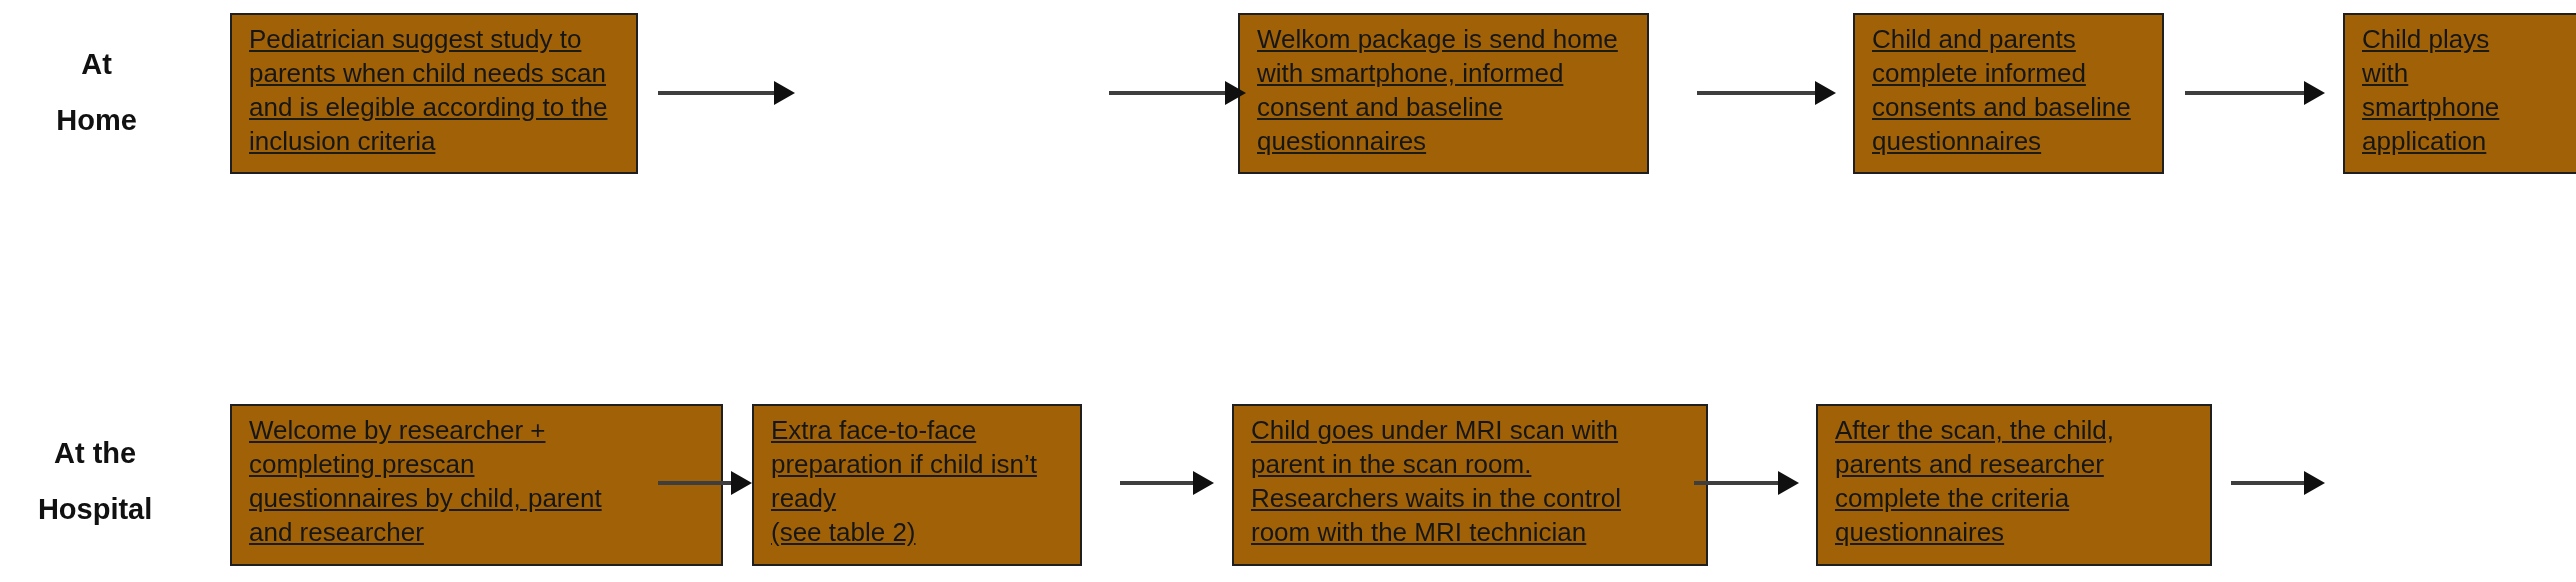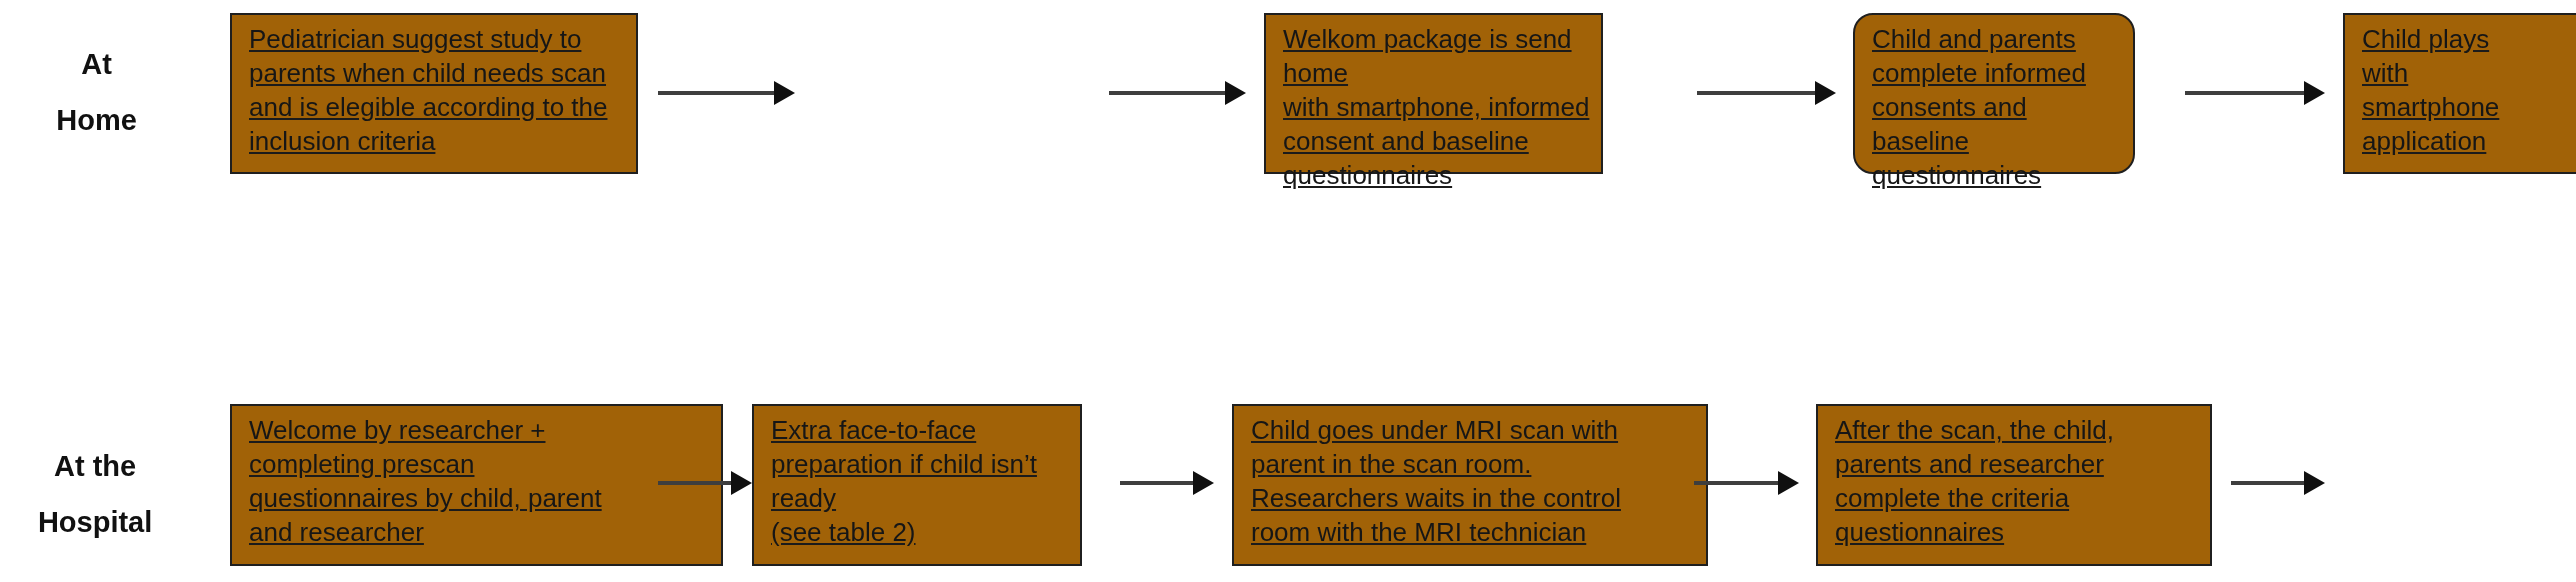--- a/index.html
+++ b/index.html
@@ -14,43 +14,43 @@
   .rlabel{
     position:absolute;
     text-align:center;
     font-size:29px;
     line-height:56px;
     white-space:pre-line;
     color:#111111;
     font-weight:bold;
   }
   .lbl-top{left:12.6px;top:36px;width:168px;}
-  .lbl-bottom{left:5.6px;top:438px;width:179px;}
+  .lbl-bottom{left:5.6px;top:425px;width:179px;}
   .box{
     position:absolute;
     box-sizing:border-box;
     border:2.8px solid #1f1f1f;
     background:#a16207;
     display:flex;
     align-items:flex-start;
     text-decoration:underline;
   }
   .box .txt{
     font-size:26px;
     line-height:34px;
     white-space:pre-line;
     padding:7px 11.2px 7px 17px;
     color:#161616;
   }
   
   .r0{top:12.6px;height:161px;}
   .r0b0{left:230px;width:408px;}
   .r0b1{left:818px;width:268px;}
-  .r0b2{left:1264px;width:339px;}
-  .r0b3{left:1853px;width:282px;border-radius:20px;}
+  .r0b2{left:1238px;width:411px;}
+  .r0b3{left:1853px;width:311px;}
   .r0b4{left:2343px;width:252px;}
   
   .r1{top:404px;height:162px;}
   .r1b0{left:230px;width:493px;}
   .r1b1{left:752px;width:330px;}
   .r1b2{left:1232px;width:476px;}
   .r1b3{left:1816px;width:396px;}
   .r1b4{left:2343px;width:222px;}
   
   .arrow{

